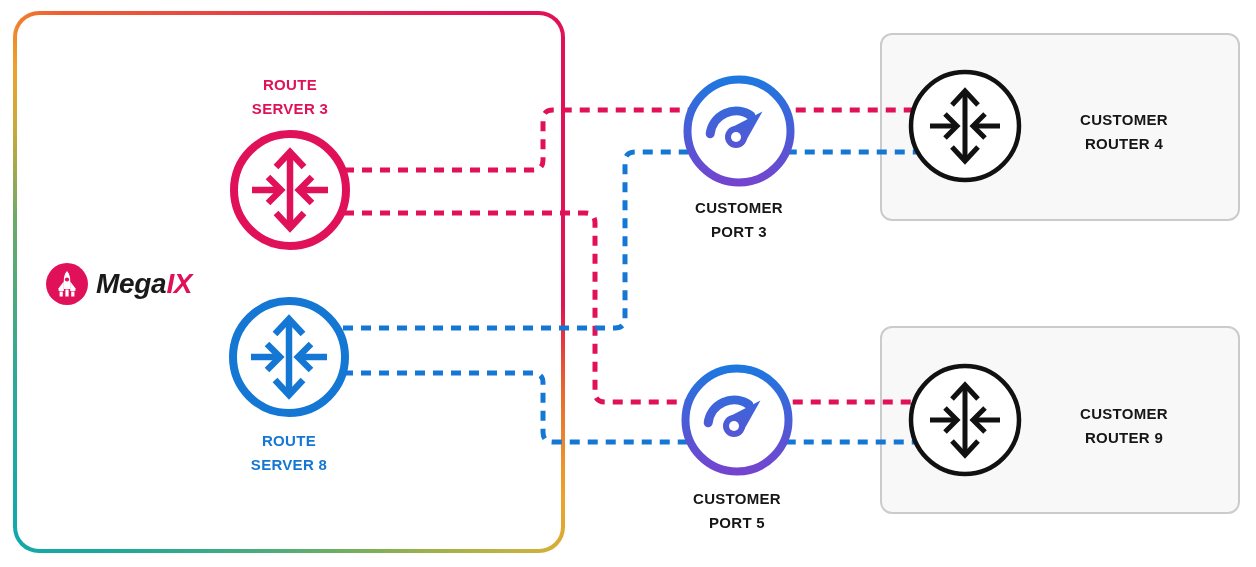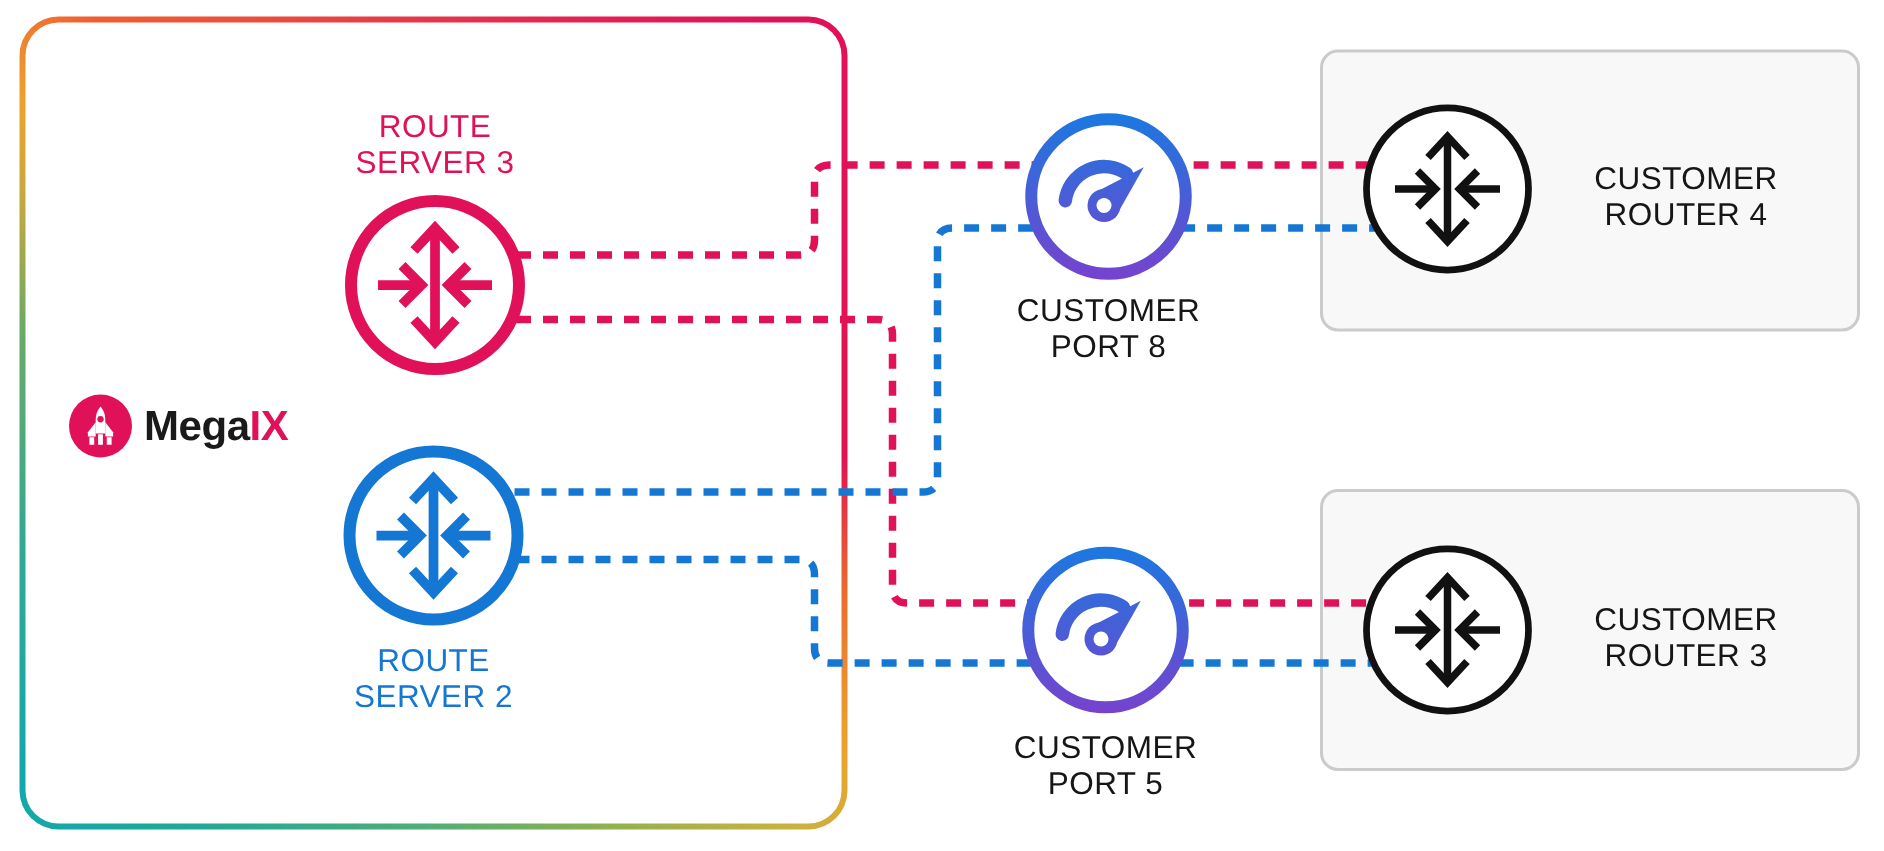--- a/index.html
+++ b/index.html
@@ -41,35 +41,35 @@
   }
   .router-box.b1{left:880px;top:33px;}
   .router-box.b2{left:880px;top:326px;}
   .links{position:absolute;left:0;top:0;}
   .dash{fill:none;stroke-width:5;stroke-dasharray:10 8;}
   .dash.pink{stroke:var(--c-crimson);}
   .dash.blue{stroke:var(--c-blue);}
   .icon{position:absolute;}
   .lbl{
     position:absolute;transform:translateX(-50%);
-    font-weight:400;font-size:21px;letter-spacing:.3px;
+    font-weight:700;font-size:15px;letter-spacing:.3px;
     text-align:center;white-space:nowrap;color:var(--c-dark);
   }
   .lbl span{display:block;line-height:24px;}
   .lbl.crimson{color:var(--c-crimson);}
   .lbl.blue{color:var(--c-blue);}
   .logo{position:absolute;left:46px;top:263px;width:200px;height:42px;}
   .logo-circle{
     position:absolute;left:0;top:0;width:42px;height:42px;border-radius:50%;
     background:var(--c-crimson);
   }
   .logo-circle svg{position:absolute;left:9px;top:7px;}
   .wordmark{
     position:absolute;left:50px;top:5px;
-    font-size:28px;font-weight:800;letter-spacing:-.3px;color:#1A1A1A;
+    font-size:28px;font-weight:800;letter-spacing:-.3px;color:#1A1A1A;font-style:italic;
   }
   .wordmark .accent{color:var(--c-crimson);}
 </style>
 </head>
 <body>
 
 <div class="canvas">
 
   <div class="megabox">
     <div class="megabox-inner"></div>
@@ -164,37 +164,37 @@
       <path d="M 77 45 L 65 57 L 77 69"></path>
     </g>
   </svg>
 
   <div class="lbl crimson" style="left:290px;top:73px">
     <span>ROUTE</span>
     <span>SERVER 3</span>
   </div>
   <div class="lbl blue" style="left:289px;top:429px">
     <span>ROUTE</span>
-    <span>SERVER 2</span>
+    <span>SERVER 8</span>
   </div>
   <div class="lbl" style="left:739px;top:196px">
     <span>CUSTOMER</span>
-    <span>PORT 8</span>
+    <span>PORT 3</span>
   </div>
   <div class="lbl" style="left:737px;top:487px">
     <span>CUSTOMER</span>
     <span>PORT 5</span>
   </div>
   <div class="lbl" style="left:1124px;top:108px">
     <span>CUSTOMER</span>
     <span>ROUTER 4</span>
   </div>
   <div class="lbl" style="left:1124px;top:402px">
     <span>CUSTOMER</span>
-    <span>ROUTER 3</span>
+    <span>ROUTER 9</span>
   </div>
 
   <div class="logo">
     <div class="logo-circle">
       <svg width="24" height="28" viewBox="0 0 24 28">
         <g fill="#fff">
           <path d="M12 1 C14.6 4 15.2 7.2 15.2 10.5 L15.2 19 L8.8 19 L8.8 10.5 C8.8 7.2 9.4 4 12 1 Z"></path>
           <path d="M8.8 11.5 L3.6 18.2 L3.6 21 L8.8 21 Z"></path>
           <path d="M15.2 11.5 L20.4 18.2 L20.4 21 L15.2 21 Z"></path>
           <rect x="4.6" y="21.5" width="3.2" height="5"></rect>

